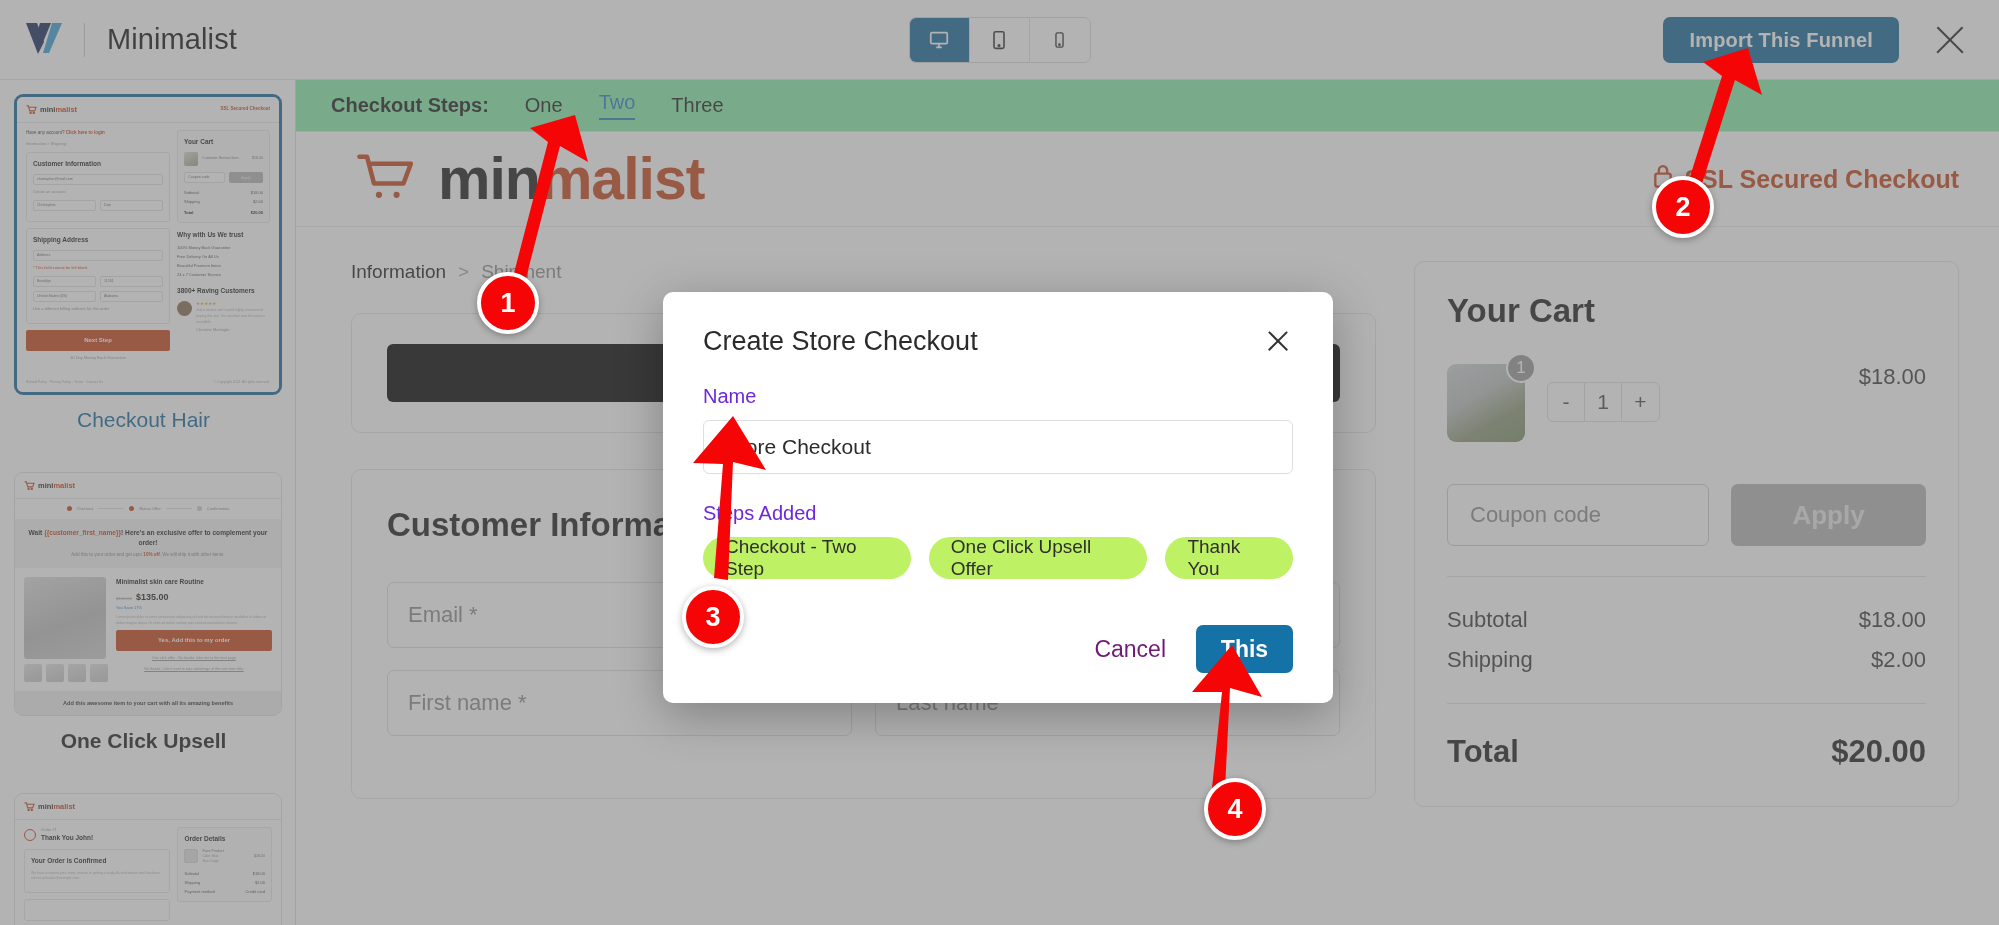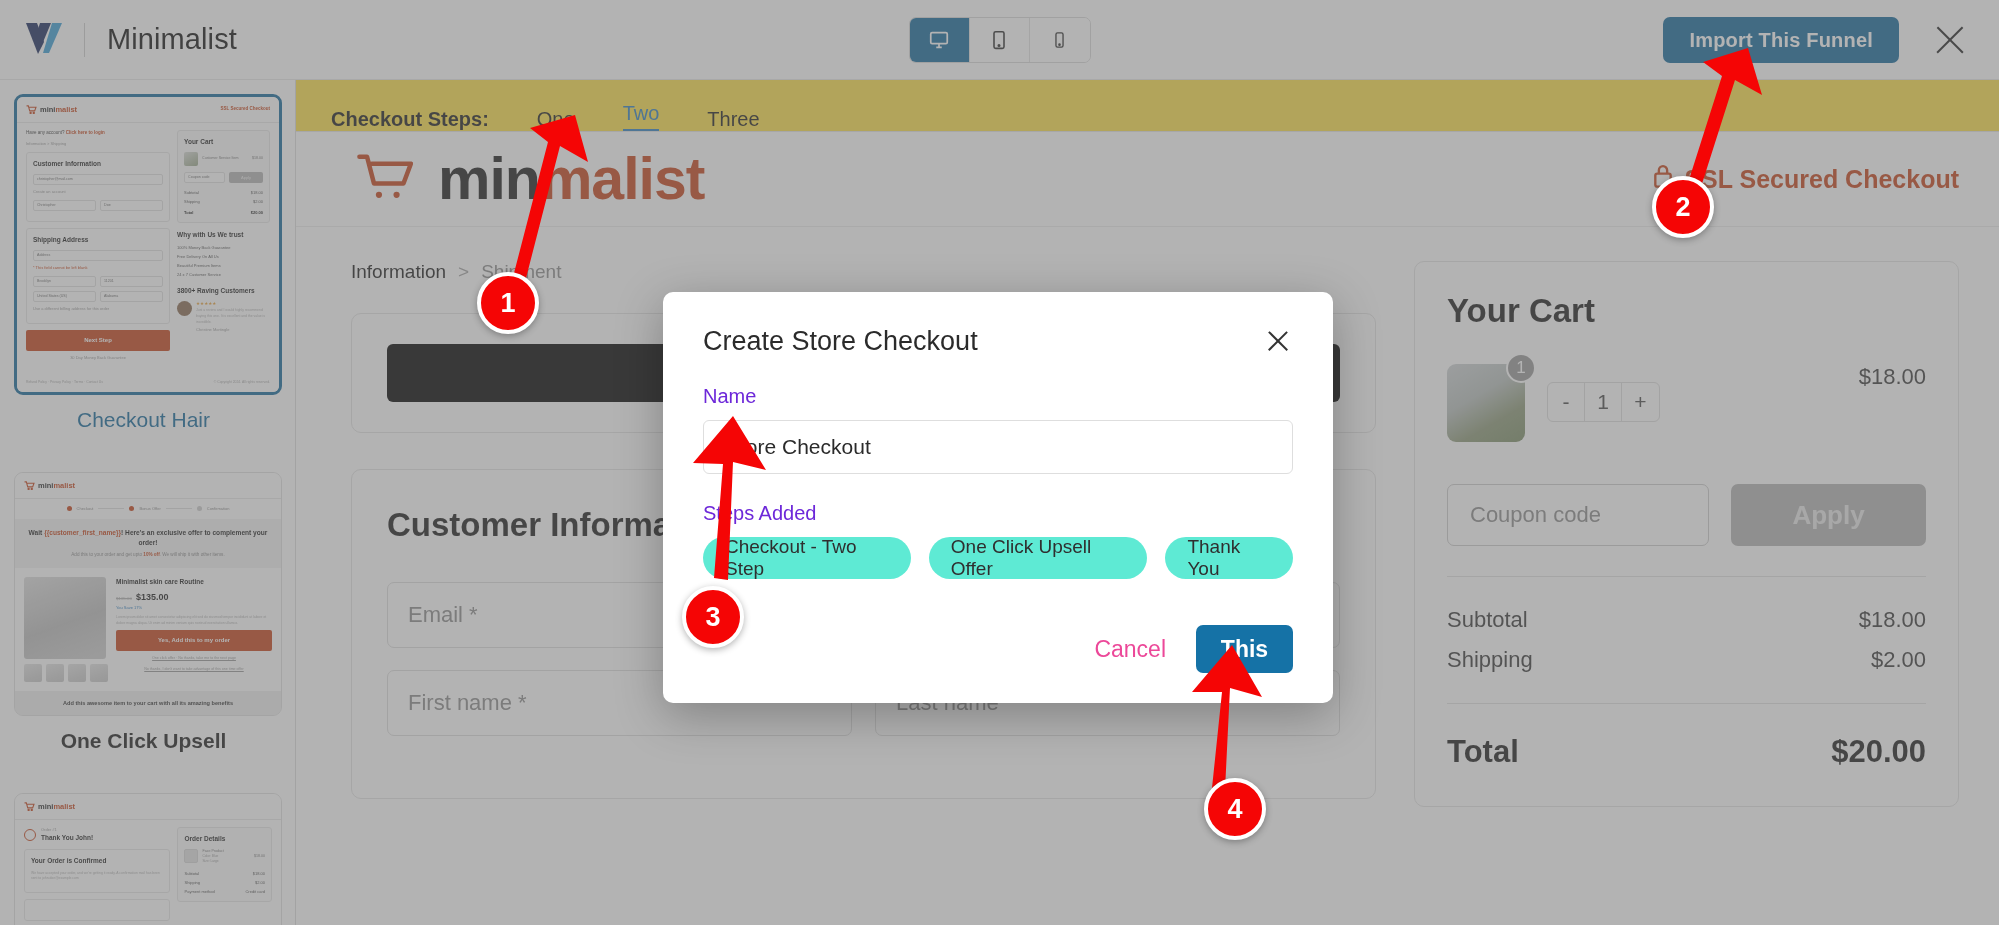--- a/index.html
+++ b/index.html
@@ -122,22 +122,22 @@
   .mini-bar { background:#eee; text-align:center; font-size:5.6px; color:#333;
               font-weight:700; padding:8px 0; }
   .mini-link { font-size:3.6px; color:#9a9a9a; text-decoration: underline; text-align:center; margin-top:5px;}
 
   
   .canvas {
     position: absolute; left: 296px; top: 80px; width: 1703px; height: 845px;
     background: #fff; overflow: hidden;
   }
   .steps-bar {
-    height: 52px; border-bottom: 1px solid #e6e6e6; display: flex; align-items: flex-end;
-    padding-left: 35px; gap: 48px; background: #fde047;
+    height: 52px; border-bottom: 1px solid #e6e6e6; display: flex; align-items: center;
+    padding-left: 35px; gap: 36px; background: #86efac;
   }
   .steps-label { font-size: 20px; color: #1d1d1d; font-weight: 700; }
   .step-link { font-size: 20px; color: #1d1d1d; cursor: pointer; }
   .step-link.active { color: #2f7fc0; font-weight: 400; }
   .step-link.active .underline { display: block; height: 2px; background: #2f7fc0; margin-top: 4px; }
   .underline { display: none; }
 
   .site-head {
     height: 95px; display: flex; align-items: center; justify-content: space-between;
     padding: 0 40px 0 60px; border-bottom: 1px solid #ececec; background: #fff;
@@ -230,25 +230,25 @@
   .modal-close::before { transform: rotate(45deg); }
   .modal-close::after  { transform: rotate(-45deg); }
 
   .modal-label { font-size: 20px; color: #6d28d9; margin: 28px 0 12px 0; }
   .modal-input {
     border: 1px solid #dedede; border-radius: 6px; height: 54px; display: flex; align-items: center;
     padding: 0 22px; font-size: 21px; color: #2b2b2b;
   }
   .chips { display: flex; gap: 18px; margin-top: 12px; }
   .chip {
-    background: #5eead4; border-radius: 22px; padding: 0 22px; height: 42px;
+    background: #bef264; border-radius: 22px; padding: 0 22px; height: 42px;
     display: flex; align-items: center; font-size: 19px; color: #2f2f2f;
   }
   .modal-actions { display: flex; align-items: center; justify-content: flex-end; gap: 30px; margin-top: 46px; }
-  .btn-cancel { background: none; border: none; font-size: 23px; color: #ec4899;
+  .btn-cancel { background: none; border: none; font-size: 23px; color: #701a75;
                 font-family: "Liberation Sans", sans-serif; cursor: pointer; }
   .btn-done {
     background: #1572a6; color: #fff; border: none; border-radius: 7px; height: 48px; width: 97px;
     font-size: 23px; font-weight: 700; font-family: "Liberation Sans", sans-serif; cursor: pointer;
   }
 
   
   .anno { position: absolute; z-index: 90; pointer-events: none; }
   .badge {
     position: absolute; border-radius: 50%; background: #f50505; color: #fff;

